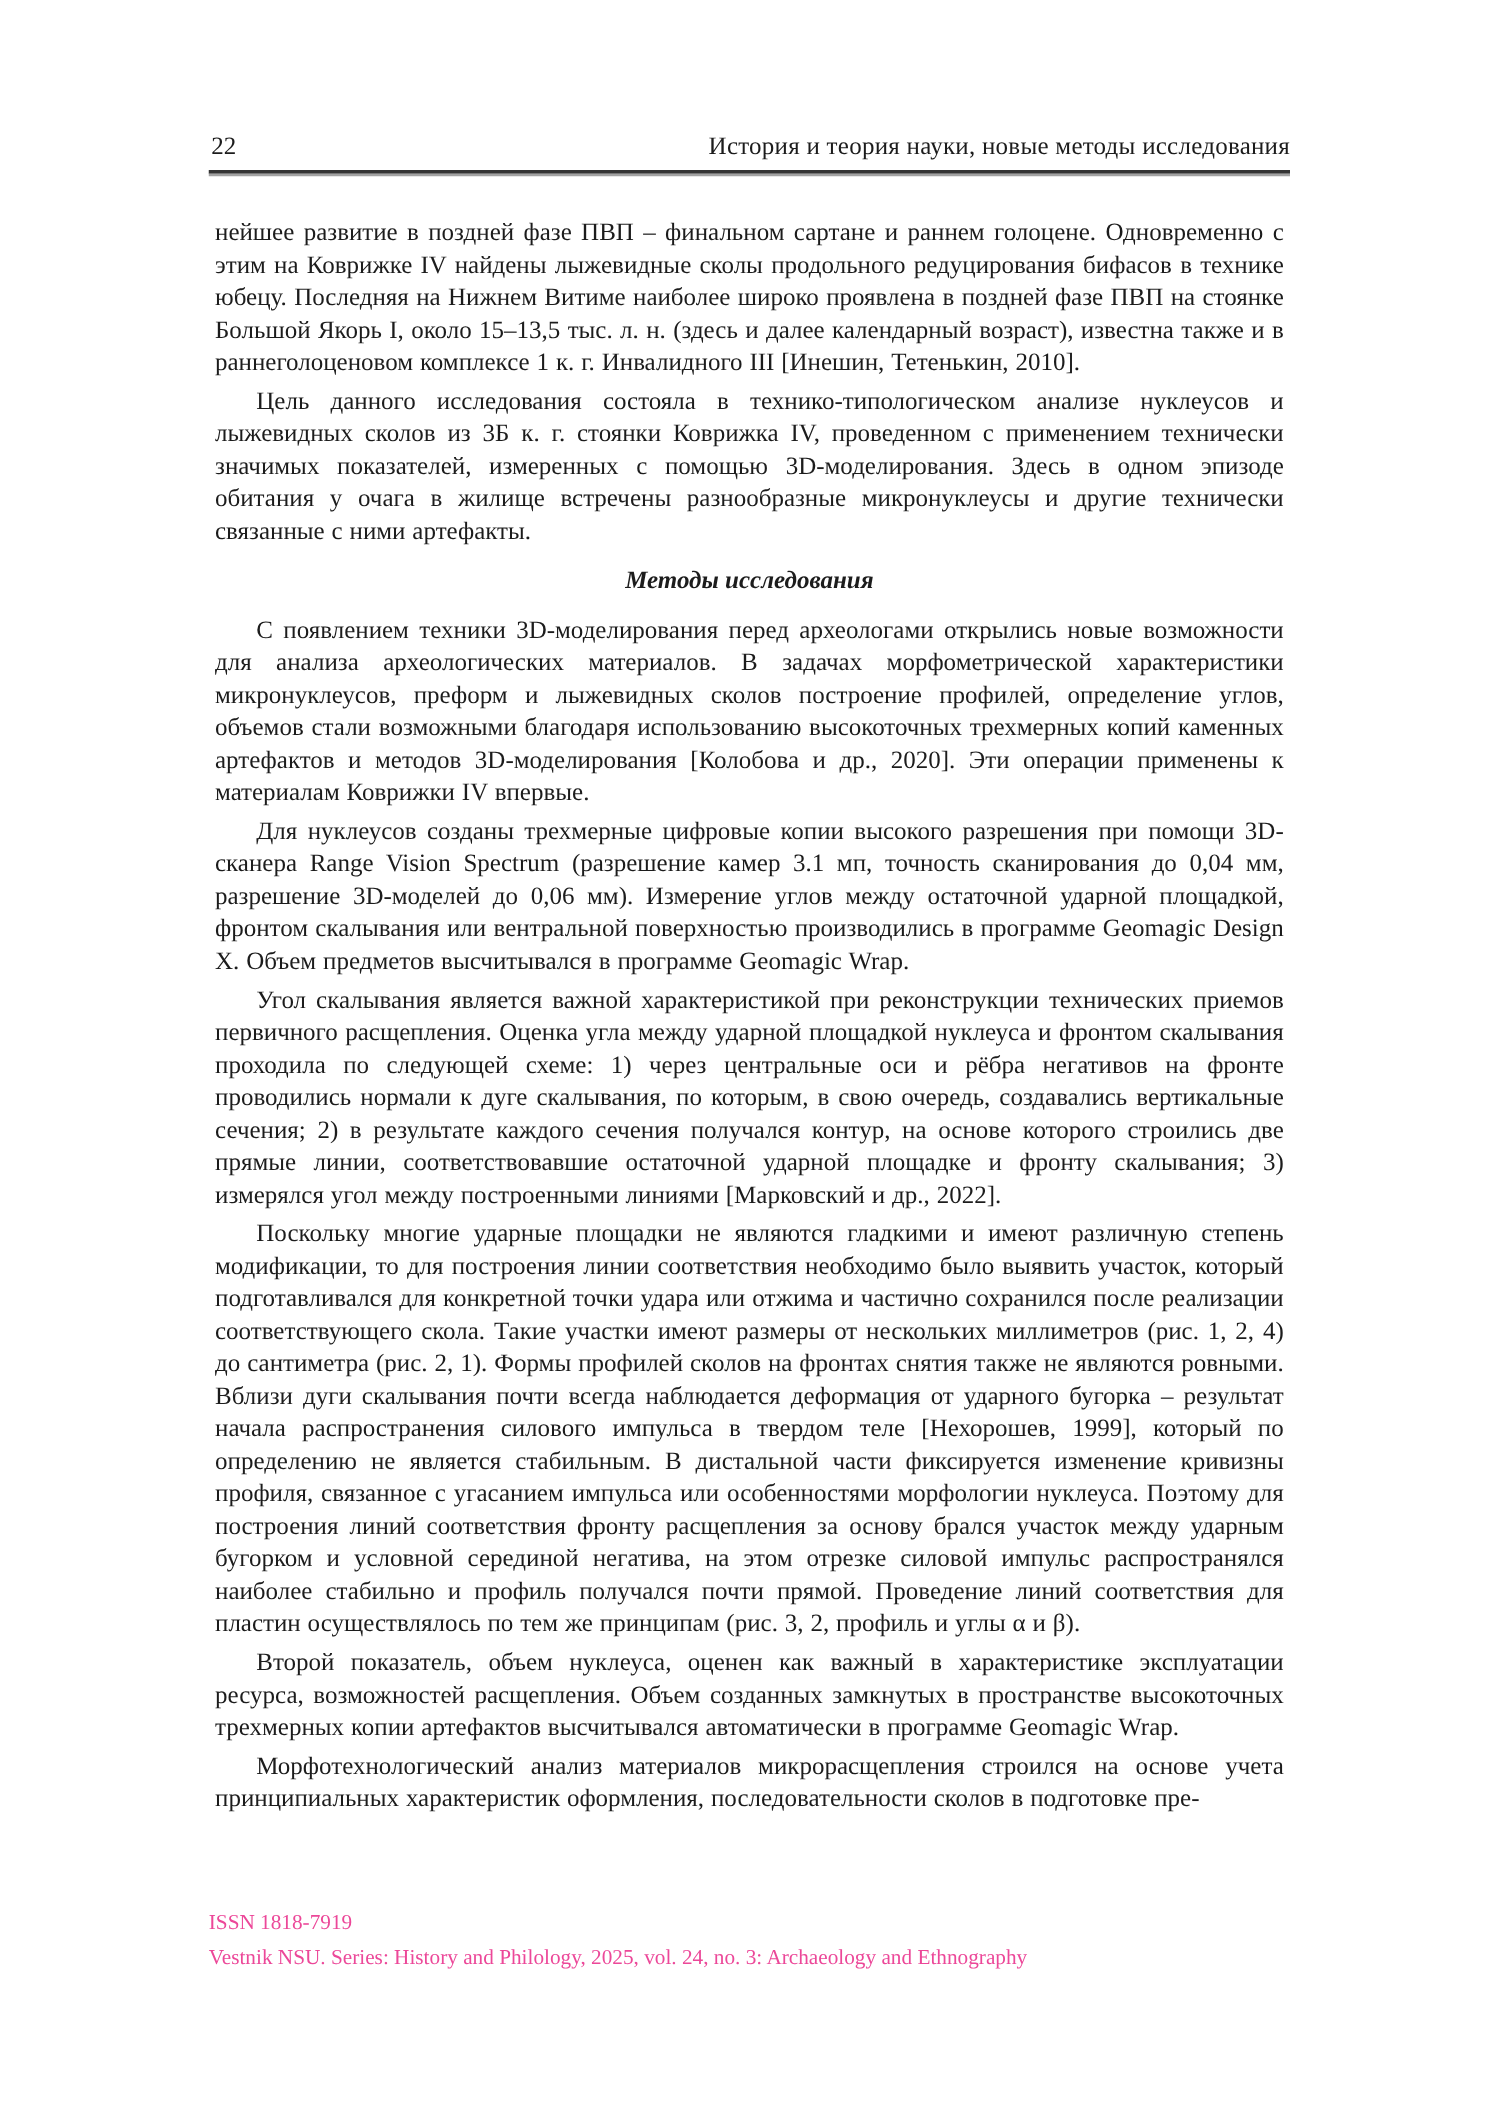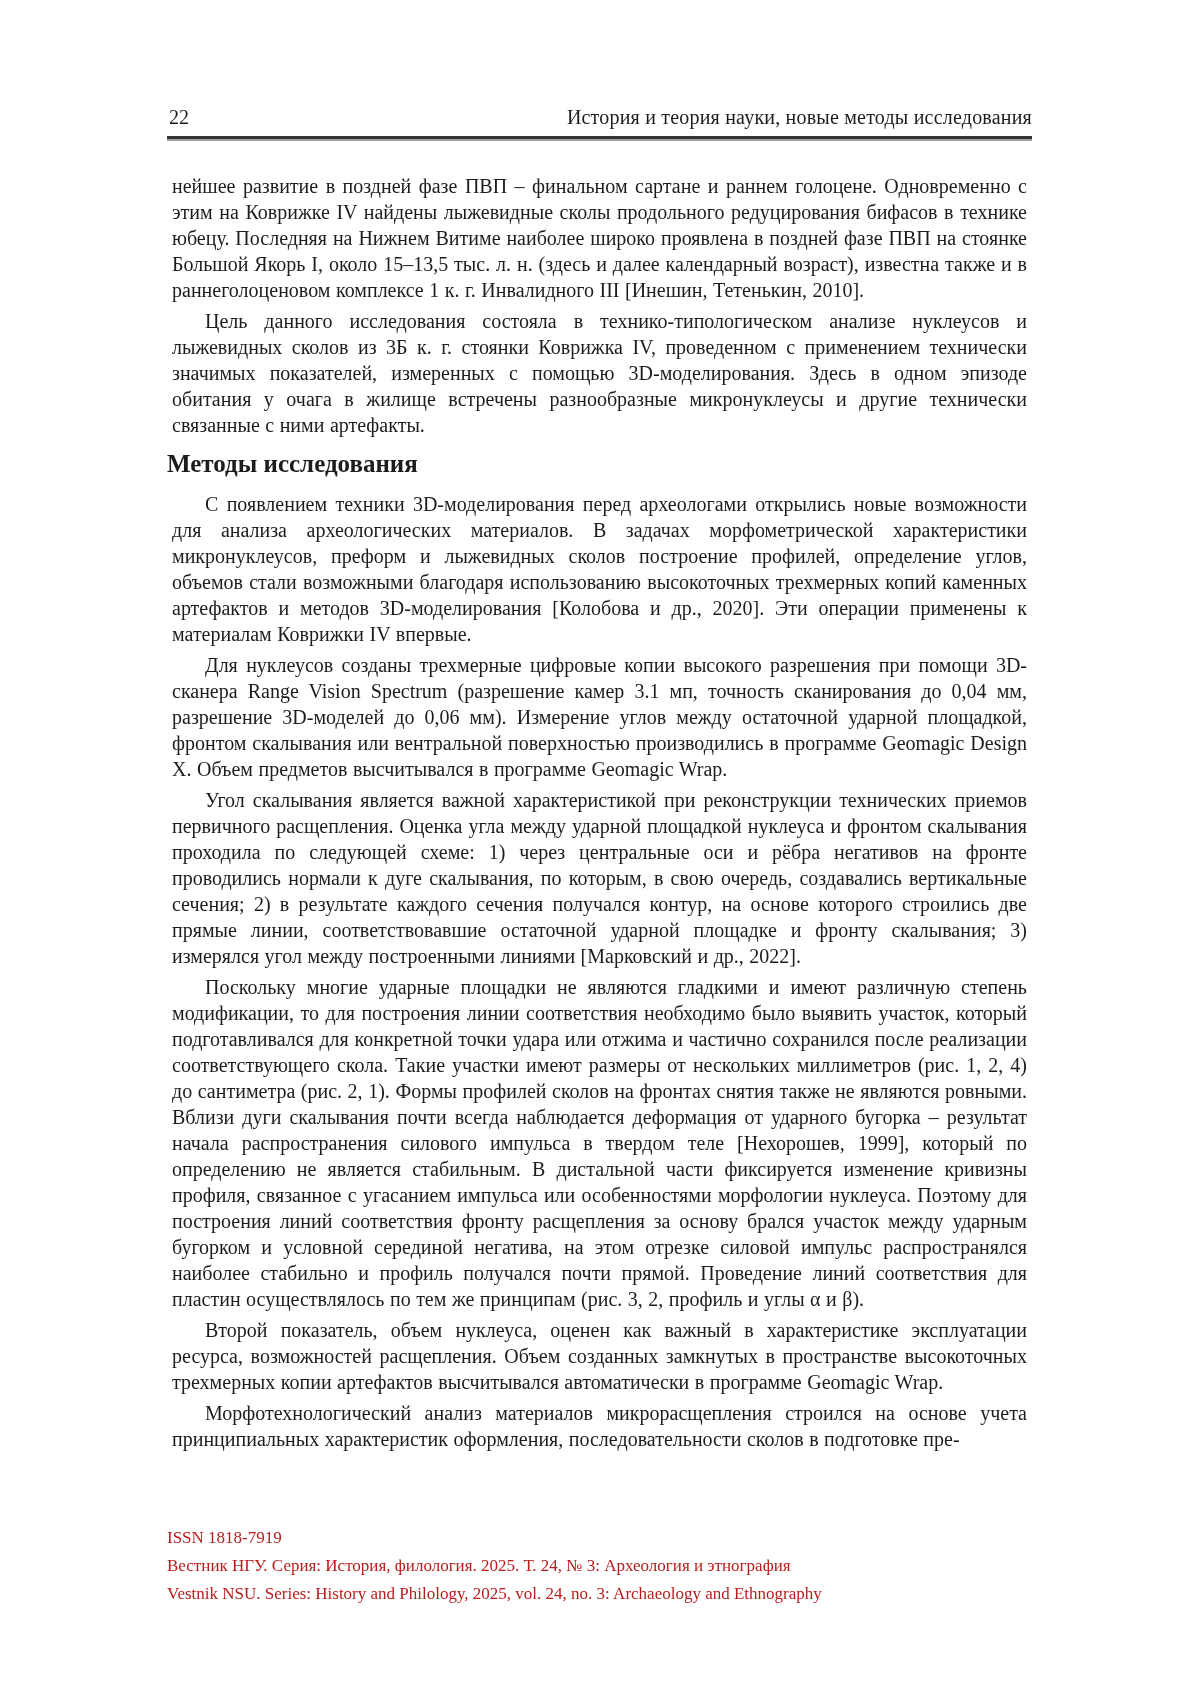--- a/index.html
+++ b/index.html
@@ -70,33 +70,35 @@
     margin: 5px;
     text-align: justify;
     text-indent: 33px;
     word-spacing: 0.5px;
   }
   .article-body p.no-indent {
     text-indent: 0;
   }
   .section-heading {
     margin: 13px 0 14px 0;
-    font-size: 25px;
+    font-size: 20px;
     line-height: 26px;
     font-weight: bold;
+    text-align: center;
+    font-style: italic;
   }
   
   .page-footer {
     position: absolute;
     top: 1524px;
     left: 0;
     width: 100%;
     font-size: 17px;
     line-height: 28px;
-    color: #b91c1c;
+    color: #ec4899;
   }
   .page-footer div {
     white-space: nowrap;
   }
 </style>
 </head>
 <body>
 
 <div class="page">
 
@@ -119,17 +121,16 @@
     <p>С появлением техники 3D-моделирования перед археологами открылись новые возможности для анализа археологических материалов. В задачах морфометрической характеристики микронуклеусов, преформ и лыжевидных сколов построение профилей, определение углов, объемов стали возможными благодаря использованию высокоточных трехмерных копий каменных артефактов и методов 3D-моделирования [Колобова и др., 2020]. Эти операции применены к материалам Коврижки IV впервые.</p>
     <p>Для нуклеусов созданы трехмерные цифровые копии высокого разрешения при помощи 3D-сканера Range Vision Spectrum (разрешение камер 3.1 мп, точность сканирования до 0,04 мм, разрешение 3D-моделей до 0,06 мм). Измерение углов между остаточной ударной площадкой, фронтом скалывания или вентральной поверхностью производились в программе Geomagic Design X. Объем предметов высчитывался в программе Geomagic Wrap.</p>
     <p>Угол скалывания является важной характеристикой при реконструкции технических приемов первичного расщепления. Оценка угла между ударной площадкой нуклеуса и фронтом скалывания проходила по следующей схеме: 1) через центральные оси и рёбра негативов на фронте проводились нормали к дуге скалывания, по которым, в свою очередь, создавались вертикальные сечения; 2) в результате каждого сечения получался контур, на основе которого строились две прямые линии, соответствовавшие остаточной ударной площадке и фронту скалывания; 3) измерялся угол между построенными линиями [Марковский и др., 2022].</p>
     <p>Поскольку многие ударные площадки не являются гладкими и имеют различную степень модификации, то для построения линии соответствия необходимо было выявить участок, который подготавливался для конкретной точки удара или отжима и частично сохранился после реализации соответствующего скола. Такие участки имеют размеры от нескольких миллиметров (рис. 1, 2, 4) до сантиметра (рис. 2, 1). Формы профилей сколов на фронтах снятия также не являются ровными. Вблизи дуги скалывания почти всегда наблюдается деформация от ударного бугорка – результат начала распространения силового импульса в твердом теле [Нехорошев, 1999], который по определению не является стабильным. В дистальной части фиксируется изменение кривизны профиля, связанное с угасанием импульса или особенностями морфологии нуклеуса. Поэтому для построения линий соответствия фронту расщепления за основу брался участок между ударным бугорком и условной серединой негатива, на этом отрезке силовой импульс распространялся наиболее стабильно и профиль получался почти прямой. Проведение линий соответствия для пластин осуществлялось по тем же принципам (рис. 3, 2, профиль и углы α и β).</p>
     <p>Второй показатель, объем нуклеуса, оценен как важный в характеристике эксплуатации ресурса, возможностей расщепления. Объем созданных замкнутых в пространстве высокоточных трехмерных копии артефактов высчитывался автоматически в программе Geomagic Wrap.</p>
     <p>Морфотехнологический анализ материалов микрорасщепления строился на основе учета принципиальных характеристик оформления, последовательности сколов в подготовке пре-</p>
   </main>
 
   <footer class="page-footer">
     <div>ISSN 1818-7919</div>
-    <div>Вестник НГУ. Серия: История, филология. 2025. Т. 24, № 3: Археология и этнография</div>
     <div>Vestnik NSU. Series: History and Philology, 2025, vol. 24, no. 3: Archaeology and Ethnography</div>
   </footer>
 
 </div>
 
 </body></html>

